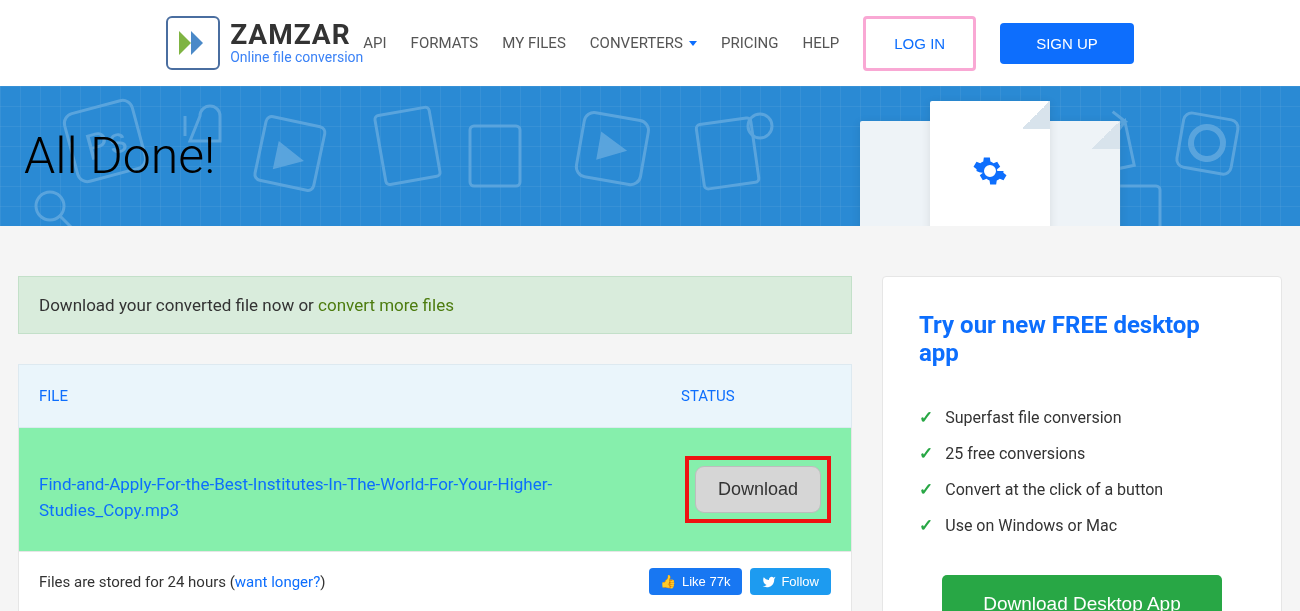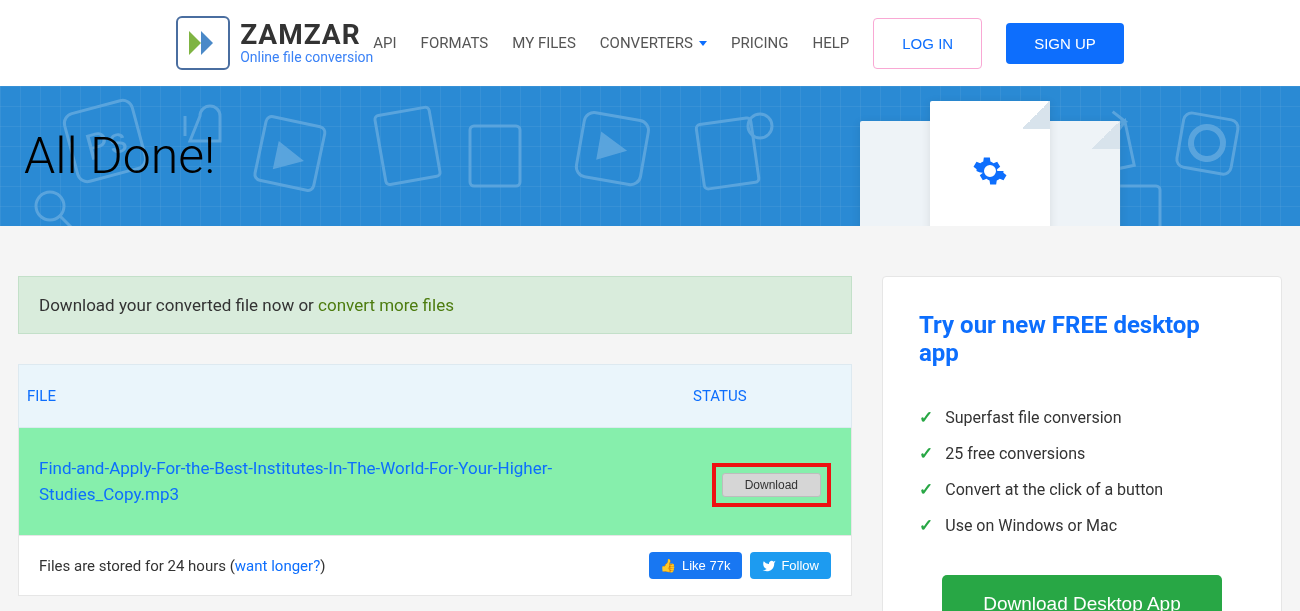--- a/index.html
+++ b/index.html
@@ -8,22 +8,22 @@
     
     .header { background: #fff; display: flex; align-items: center; justify-content: center; padding: 12px 20px; height: 86px; }
     .logo-wrap { display: flex; align-items: center; gap: 10px; }
     .logo-icon { width: 54px; height: 54px; border: 2px solid #4a6ea0; border-radius: 6px; display: flex; align-items: center; justify-content: center; }
     .logo-text { display: flex; flex-direction: column; }
     .logo-title { font-size: 28px; font-weight: 700; letter-spacing: 1px; color: #333; line-height: 1; }
     .logo-sub { font-size: 14px; color: #3b82f6; }
     .nav { display: flex; align-items: center; gap: 24px; }
     .nav-item { color: #555; font-size: 15px; text-decoration: none; display: flex; align-items: center; gap: 4px; }
     .caret { width: 0; height: 0; border-left: 4px solid transparent; border-right: 4px solid transparent; border-top: 5px solid #0d6efd; margin-left: 2px; }
-    .btn-login { border: 1px solid #f9a8d4; color: #0d6efd; background: #fff; padding: 16px 28px; font-size: 15px; border-radius: 4px; cursor: pointer; }
-    .btn-signup { background: #0d6efd; color: #fff; border: none; padding: 12px 28px; font-size: 15px; border-radius: 4px; cursor: pointer; }
+    .btn-login { border: 3px solid #f9a8d4; color: #0d6efd; background: #fff; padding: 16px 28px; font-size: 15px; border-radius: 4px; cursor: pointer; }
+    .btn-signup { background: #0d6efd; color: #fff; border: none; padding: 12px 36px; font-size: 15px; border-radius: 4px; cursor: pointer; }
     
     
     .hero { background: #2a8ad4; height: 140px; position: relative; overflow: hidden; display: flex; align-items: center; padding-left: 24px; }
     .hero-bg { position: absolute; inset: 0; opacity: 0.25; }
     .hero-title { color: #000000; font-size: 50px; font-weight: 300; position: relative; z-index: 2; }
     .hero-docs { position: absolute; right: 180px; top: 15px; display: flex; z-index: 1; }
     .doc-shape { width: 120px; height: 140px; background: #fff; border-radius: 2px 2px 0 0; position: relative; box-shadow: 0 2px 10px rgba(0,0,0,0.1); }
     .doc-shape.side { width: 100px; height: 120px; margin-top: 20px; background: #eef3f7; }
     .doc-shape.mid { margin: 0 -30px; z-index: 2; display:flex; align-items:center; justify-content:center; }
     .doc-fold { position: absolute; top: 0; right: 0; width: 28px; height: 28px; background: linear-gradient(135deg, transparent 50%, #d8e3ec 50%); }
@@ -33,27 +33,27 @@
     .content { display: flex; gap: 30px; padding: 50px 18px 20px; }
     .left { flex: 1; }
     .right { width: 400px; }
     
     
     .alert { background: #d9ecdc; border: 1px solid #c3e0c9; padding: 18px 20px; font-size: 17px; color: #333; }
     .alert a { color: #4d7c0f; text-decoration: none; }
     
     
     .tbl { margin-top: 30px; background: #fff; }
-    .tbl-head { display: flex; background: #eaf5fb; border: 1px solid #dde9f0; padding: 22px 8px; color: #0d6efd; font-size: 15px; }
+    .tbl-head { display: flex; background: #eaf5fb; border: 1px solid #dde9f0; padding: 22px 20px; color: #0d6efd; font-size: 15px; }
     .col-file { flex: 1; }
     .col-status { width: 150px; }
     .tbl-row { display: flex; align-items: flex-end; border: 1px solid #e6e6e6; border-top: none; padding: 28px 20px; background: #86efac; gap: 32px; }
     .file-link { color: #0d6efd; font-size: 17px; text-decoration: none; line-height: 1.5; flex: 1; padding-right: 20px; }
     .dl-wrap { border: 4px solid #e11; padding: 6px; display: inline-block; }
-    .btn-dl { background: #d6d6d6; border: 1px solid #bdbdbd; color: #333; padding: 4px 22px; font-size: 12px; border-radius: 3px; cursor: pointer; }
+    .btn-dl { background: #d6d6d6; border: 1px solid #bdbdbd; color: #333; padding: 12px 22px; font-size: 18px; border-radius: 9px; cursor: pointer; }
     .tbl-foot { display: flex; align-items: center; justify-content: space-between; border: 1px solid #e6e6e6; border-top: none; padding: 16px 20px; background: #fff; font-size: 15px; color: #333; }
     .foot-link { color: #0d6efd; text-decoration: none; }
     .social { display: flex; gap: 8px; }
     .btn-social { display: flex; align-items: center; gap: 5px; color: #fff; border: none; padding: 6px 12px; font-size: 13px; border-radius: 4px; cursor: pointer; }
     .fb { background: #1877f2; }
     .tw { background: #1d9bf0; }
     .thumb { font-size: 13px; }
     
     
     .card { background: #fff; border: 1px solid #e6e6e6; border-radius: 4px; padding: 34px 36px; }

